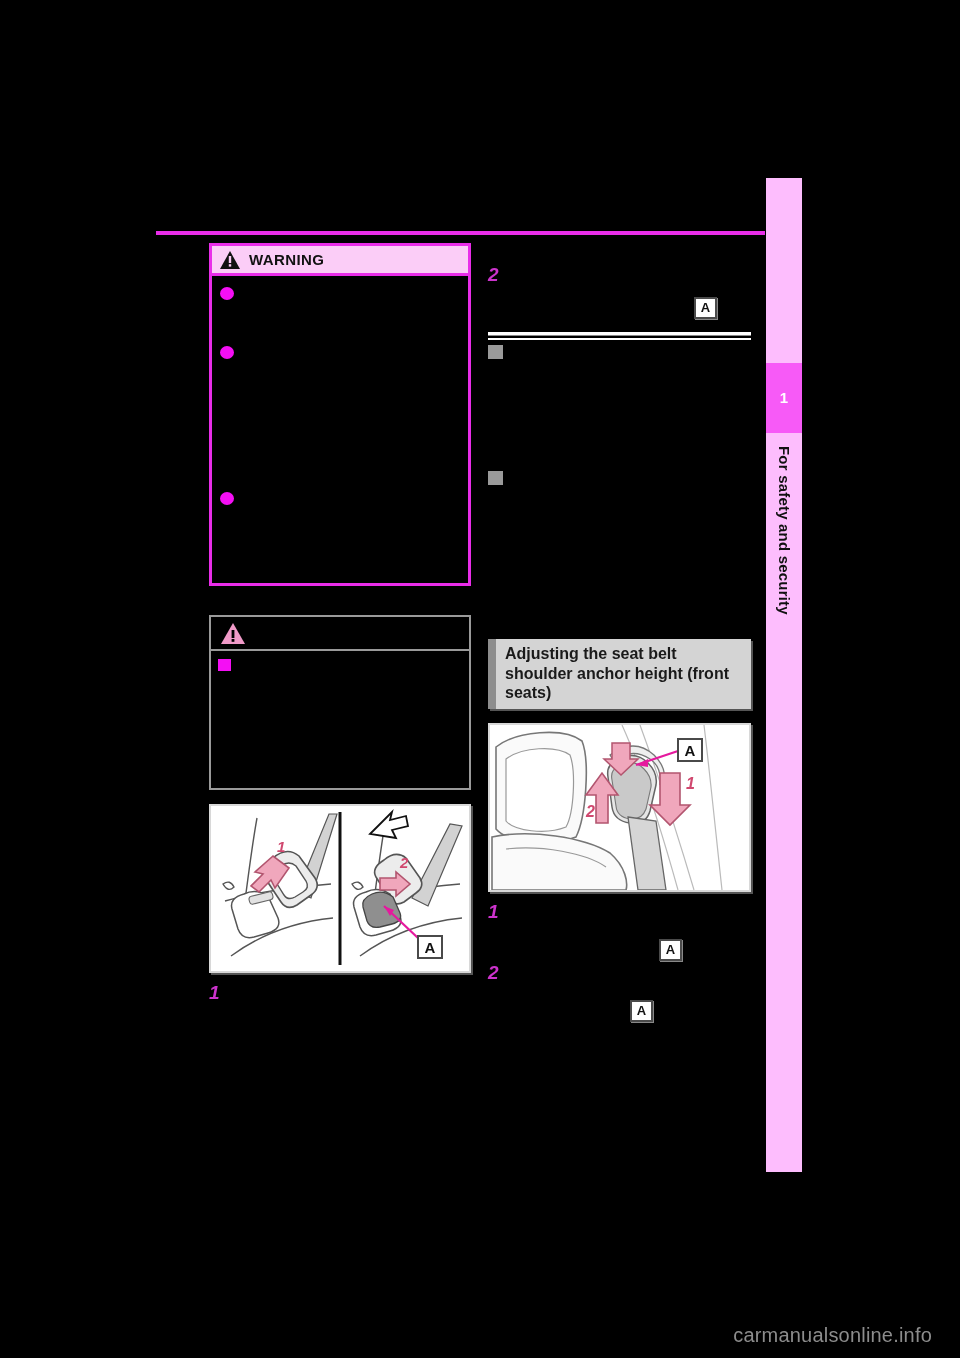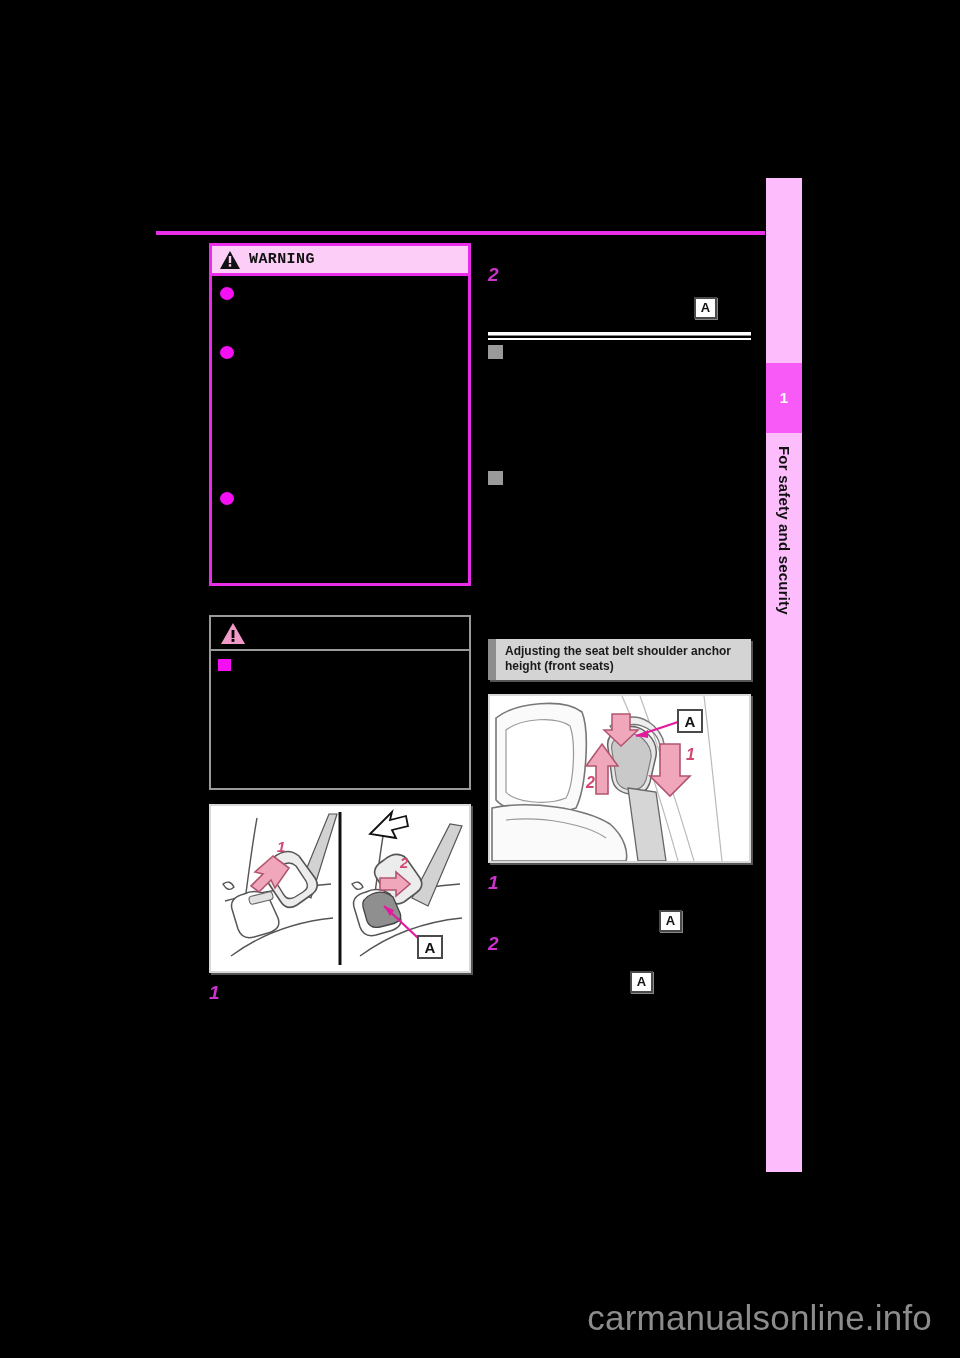--- a/index.html
+++ b/index.html
@@ -11,41 +11,41 @@
   
   .top-rule{position:absolute;left:156px;top:231px;width:609px;height:4px;background:#e92de9;}
 
   
   .col-left{position:absolute;left:209px;top:243px;width:262px;}
   .col-right{position:absolute;left:488px;top:243px;width:263px;}
 
   
   .warn-box{border:3px solid #e92de9;background:#000;}
   .warn-head{background:#fbcdf7;border-bottom:3px solid #e92de9;height:27px;
-             display:flex;align-items:center;padding-left:8px;gap:9px;font-family:Liberation Mono, monospace;}
+             display:flex;align-items:center;padding-left:8px;gap:9px;}
   .warn-title{font-size:15px;font-weight:bold;letter-spacing:.4px;color:#111;}
   .tri-warn{width:20px;height:18px;position:relative;display:inline-block;}
   .tri-warn svg{display:block;}
   .warn-body{position:relative;height:301px;background:#000;margin:3px;}
   .bullet-dot{position:absolute;left:5px;width:14px;height:13px;border-radius:50%;
               background:#f40ff4;}
 
   
   .notice-box{margin-top:29px;border:2px solid #9a9a9a;background:#000;}
   .notice-head{height:32px;border-bottom:2px solid #9a9a9a;display:flex;
                align-items:center;padding-left:10px;}
   .tri-notice{width:24px;height:21px;}
   .notice-body{position:relative;height:137px;background:#000;}
   .sq-bullet-mag{position:absolute;left:7px;top:8px;width:13px;height:12px;background:#f40ff4;}
 
   
   .sec-head{margin-top:26px;background:#d4d4d4;display:flex;min-height:30px;
             box-shadow:2px 2px 0 #555;}
   .sec-head .bar{width:8px;background:#8d8d8d;flex:0 0 8px;}
-  .sec-head .txt{padding:5px 8px 6px 9px;font-size:12px;font-weight:bold;
+  .sec-head .txt{padding:5px 8px 6px 9px;font-size:16px;font-weight:bold;
                  line-height:1.23;color:#1a1a1a;}
 
   
   .fig{margin-top:14px;border:2px solid #d8d8d8;background:#fff;position:relative;
        box-shadow:2px 2px 0 #555;}
 
   
   .step{color:#cc33cc;font-size:19px;font-weight:bold;font-style:italic;line-height:1;}
   .step-row{display:flex;align-items:flex-start;gap:6px;margin-top:10px;}
 
@@ -65,21 +65,21 @@
 
   
   .sidebar{position:absolute;left:766px;top:178px;width:36px;height:994px;background:#fdbdfd;}
   .side-tab{position:absolute;left:766px;top:363px;width:36px;height:70px;background:#f75af7;
             color:#fff;font-size:15px;font-weight:bold;text-align:center;line-height:70px;}
   .side-label{position:absolute;left:766px;top:440px;width:36px;height:320px;
               display:flex;align-items:flex-start;justify-content:center;}
   .side-label span{writing-mode:vertical-rl;font-size:15px;font-weight:bold;color:#111;
                    letter-spacing:.2px;white-space:nowrap;padding-top:6px;}
 
-  .watermark{position:absolute;right:28px;bottom:20px;color:#8c8c8c;font-size:35px;
+  .watermark{position:absolute;right:28px;bottom:11px;color:#8c8c8c;font-size:20px;
              letter-spacing:.2px;}
 </style>
 </head>
 <body>
 
 <div class="page">
 
   <div class="top-rule"></div>
 
   <div class="col-left">

